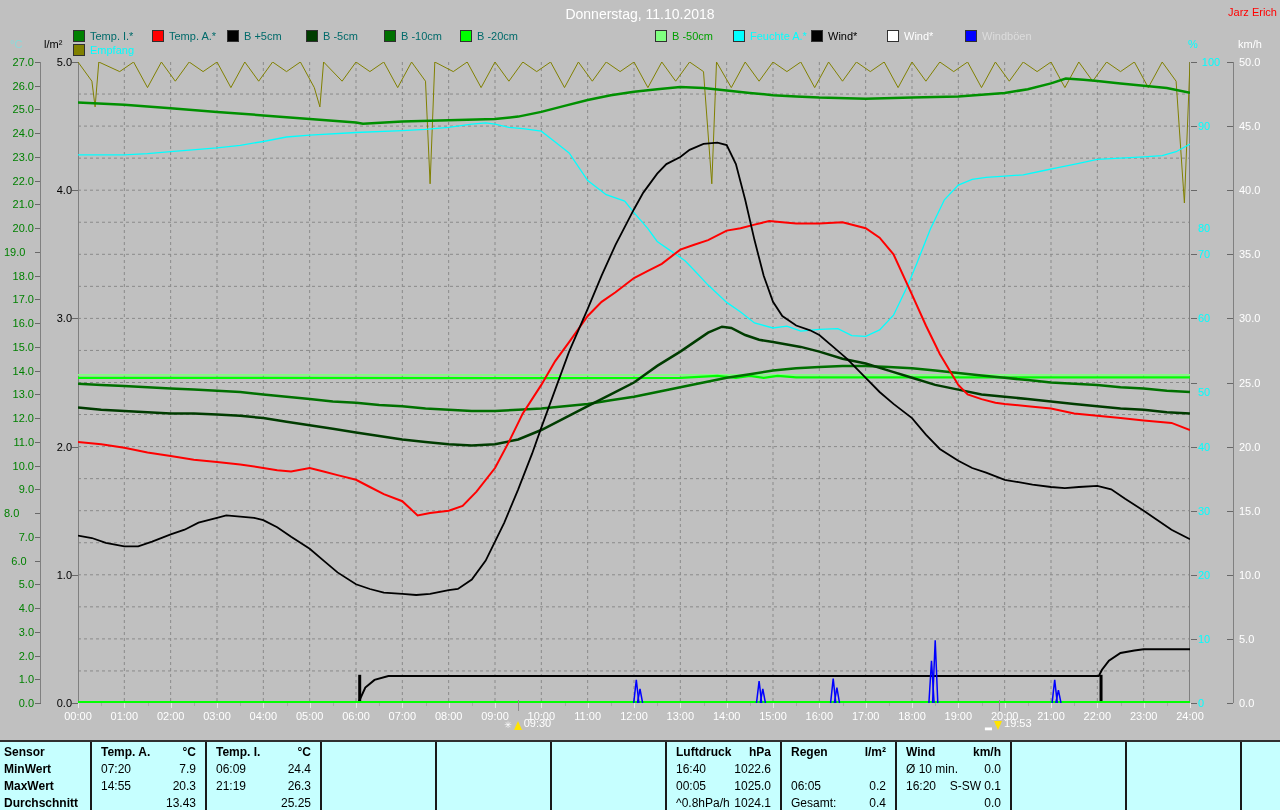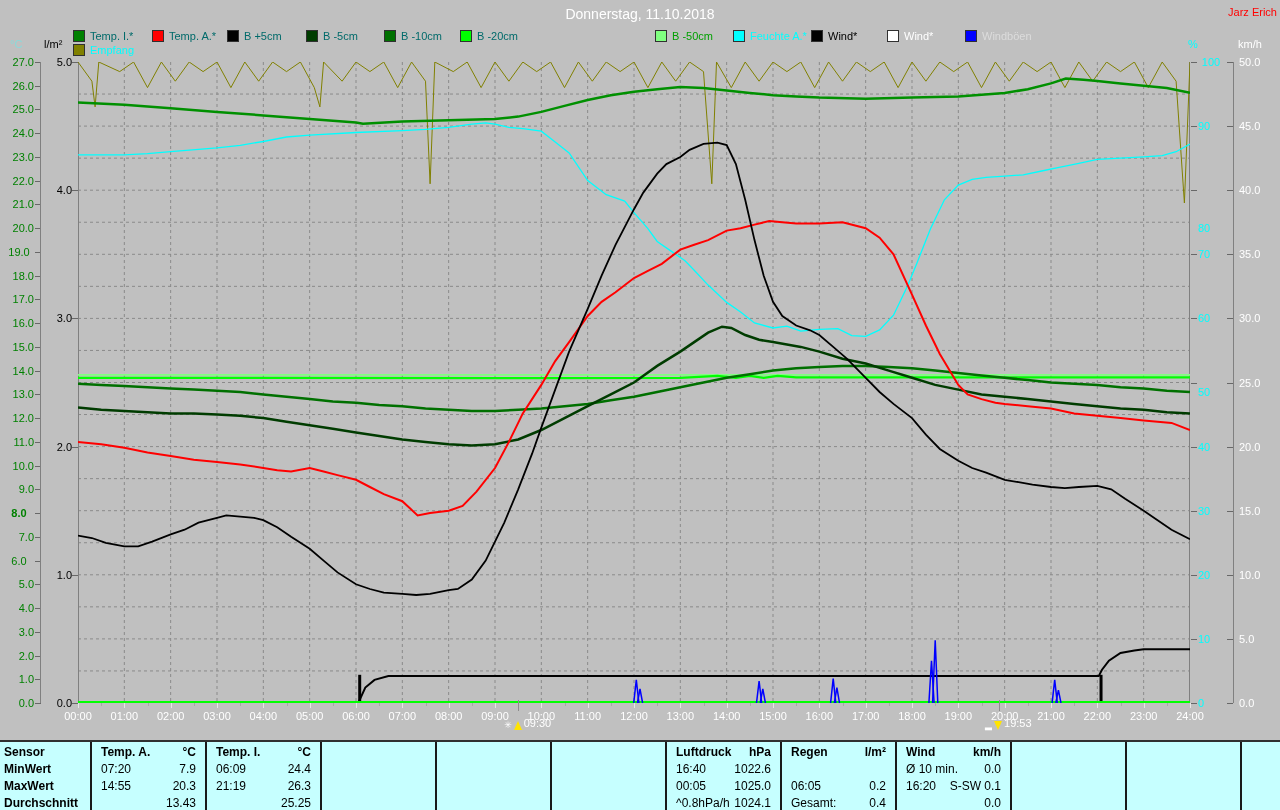--- a/index.html
+++ b/index.html
@@ -104,21 +104,21 @@
     <div class="ticklab" style="left: 4px; width: 30px; top: 625.778px; text-align: right; color: rgb(0, 128, 0);">3.0</div>
     <div class="tickmark" style="left: 35px; width: 6px; top: 631.778px;"></div>
     <div class="ticklab" style="left: 4px; width: 30px; top: 602.037px; text-align: right; color: rgb(0, 128, 0);">4.0</div>
     <div class="tickmark" style="left: 35px; width: 6px; top: 608.037px;"></div>
     <div class="ticklab" style="left: 4px; width: 30px; top: 578.296px; text-align: right; color: rgb(0, 128, 0);">5.0</div>
     <div class="tickmark" style="left: 35px; width: 6px; top: 584.296px;"></div>
     <div class="ticklab" style="left: 4px; width: 30px; top: 554.556px; text-align: center; color: rgb(0, 128, 0);">6.0</div>
     <div class="tickmark" style="left: 35px; width: 6px; top: 560.556px;"></div>
     <div class="ticklab" style="left: 4px; width: 30px; top: 530.815px; text-align: right; color: rgb(0, 128, 0);">7.0</div>
     <div class="tickmark" style="left: 35px; width: 6px; top: 536.815px;"></div>
-    <div class="ticklab" style="left: 4px; width: 30px; top: 507.074px; text-align: center; color: rgb(0, 128, 0); font-weight: bold;">8.0</div>
+    <div class="ticklab" style="left: 4px; width: 30px; top: 507.074px; text-align: left; color: rgb(0, 128, 0);">8.0</div>
     <div class="tickmark" style="left: 35px; width: 6px; top: 513.074px;"></div>
     <div class="ticklab" style="left: 4px; width: 30px; top: 483.333px; text-align: right; color: rgb(0, 128, 0);">9.0</div>
     <div class="tickmark" style="left: 35px; width: 6px; top: 489.333px;"></div>
     <div class="ticklab" style="left: 4px; width: 30px; top: 459.593px; text-align: right; color: rgb(0, 128, 0);">10.0</div>
     <div class="tickmark" style="left: 35px; width: 6px; top: 465.593px;"></div>
     <div class="ticklab" style="left: 4px; width: 30px; top: 435.852px; text-align: right; color: rgb(0, 128, 0);">11.0</div>
     <div class="tickmark" style="left: 35px; width: 6px; top: 441.852px;"></div>
     <div class="ticklab" style="left: 4px; width: 30px; top: 412.111px; text-align: right; color: rgb(0, 128, 0);">12.0</div>
     <div class="tickmark" style="left: 35px; width: 6px; top: 418.111px;"></div>
     <div class="ticklab" style="left: 4px; width: 30px; top: 388.37px; text-align: right; color: rgb(0, 128, 0);">13.0</div>
@@ -126,21 +126,21 @@
     <div class="ticklab" style="left: 4px; width: 30px; top: 364.63px; text-align: right; color: rgb(0, 128, 0);">14.0</div>
     <div class="tickmark" style="left: 35px; width: 6px; top: 370.63px;"></div>
     <div class="ticklab" style="left: 4px; width: 30px; top: 340.889px; text-align: right; color: rgb(0, 128, 0);">15.0</div>
     <div class="tickmark" style="left: 35px; width: 6px; top: 346.889px;"></div>
     <div class="ticklab" style="left: 4px; width: 30px; top: 317.148px; text-align: right; color: rgb(0, 128, 0);">16.0</div>
     <div class="tickmark" style="left: 35px; width: 6px; top: 323.148px;"></div>
     <div class="ticklab" style="left: 4px; width: 30px; top: 293.407px; text-align: right; color: rgb(0, 128, 0);">17.0</div>
     <div class="tickmark" style="left: 35px; width: 6px; top: 299.407px;"></div>
     <div class="ticklab" style="left: 4px; width: 30px; top: 269.667px; text-align: right; color: rgb(0, 128, 0);">18.0</div>
     <div class="tickmark" style="left: 35px; width: 6px; top: 275.667px;"></div>
-    <div class="ticklab" style="left: 4px; width: 30px; top: 245.926px; text-align: center; color: rgb(0, 128, 0);">19.0</div>
+    <div class="ticklab" style="left: 4px; width: 30px; top: 245.926px; text-align: left; color: rgb(0, 128, 0);">19.0</div>
     <div class="tickmark" style="left: 35px; width: 6px; top: 251.926px;"></div>
     <div class="ticklab" style="left: 4px; width: 30px; top: 222.185px; text-align: right; color: rgb(0, 128, 0);">20.0</div>
     <div class="tickmark" style="left: 35px; width: 6px; top: 228.185px;"></div>
     <div class="ticklab" style="left: 4px; width: 30px; top: 198.444px; text-align: right; color: rgb(0, 128, 0);">21.0</div>
     <div class="tickmark" style="left: 35px; width: 6px; top: 204.444px;"></div>
     <div class="ticklab" style="left: 4px; width: 30px; top: 174.704px; text-align: right; color: rgb(0, 128, 0);">22.0</div>
     <div class="tickmark" style="left: 35px; width: 6px; top: 180.704px;"></div>
     <div class="ticklab" style="left: 4px; width: 30px; top: 150.963px; text-align: right; color: rgb(0, 128, 0);">23.0</div>
     <div class="tickmark" style="left: 35px; width: 6px; top: 156.963px;"></div>
     <div class="ticklab" style="left: 4px; width: 30px; top: 127.222px; text-align: right; color: rgb(0, 128, 0);">24.0</div>

